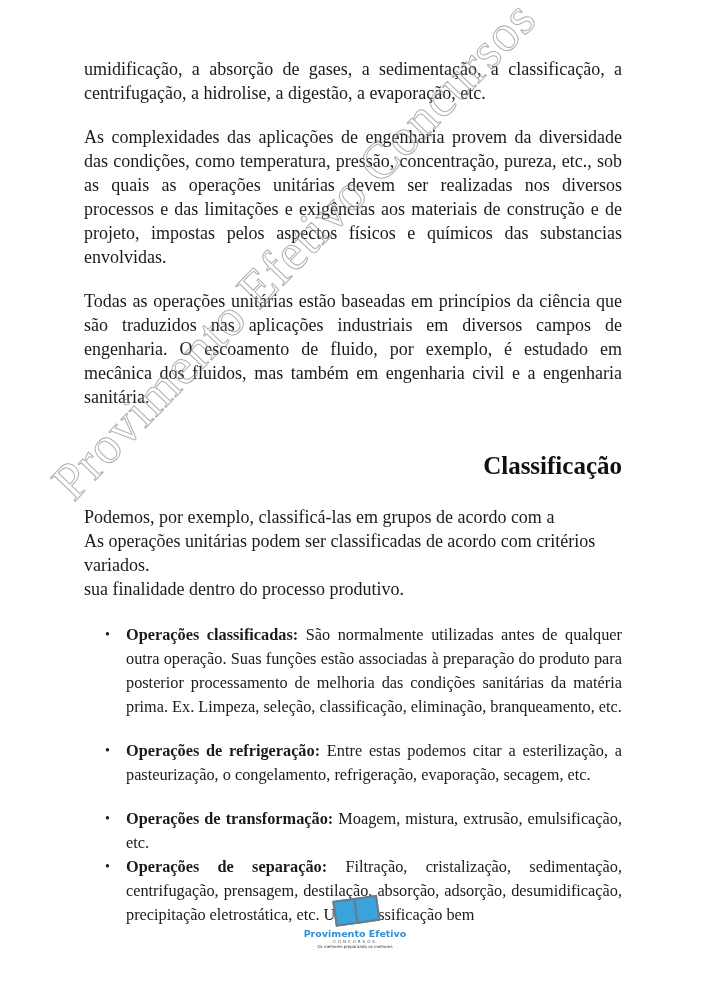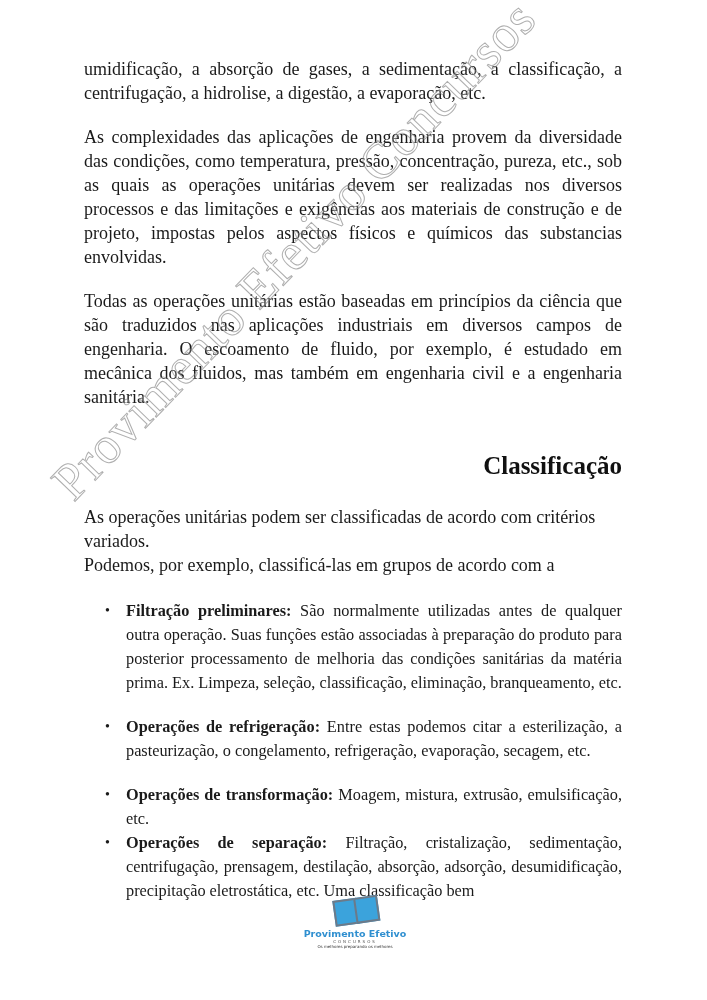--- a/index.html
+++ b/index.html
@@ -47,26 +47,27 @@
 <div class="page">
   <p class="para">umidificação, a absorção de gases, a sedimentação, a classificação, a centrifugação, a hidrolise, a digestão, a evaporação, etc.</p>
   <div class="gap"></div>
   <p class="para">As complexidades das aplicações de engenharia provem da diversidade das condições, como temperatura, pressão, concentração, pureza, etc., sob as quais as operações unitárias devem ser realizadas nos diversos processos e das limitações e exigências aos materiais de construção e de projeto, impostas pelos aspectos físicos e químicos das substancias envolvidas.</p>
   <div class="gap"></div>
   <p class="para">Todas as operações unitárias estão baseadas em princípios da ciência que são traduzidos nas aplicações industriais em diversos campos de engenharia. O escoamento de fluido, por exemplo, é estudado em mecânica dos fluidos, mas também em engenharia civil e a engenharia sanitária.</p>
   <div class="gap"></div>
   <div style="height:22px"></div>
   <h2 class="heading">Classificação</h2>
   <div style="height:24px"></div>
+  <p class="para left">Podemos, por exemplo, classificá-las em grupos de acordo com a</p>
   <p class="para left">As operações unitárias podem ser classificadas de acordo com critérios variados.</p>
-  <p class="para left">Podemos, por exemplo, classificá-las em grupos de acordo com a</p>
+  <p class="para left">sua finalidade dentro do processo produtivo.</p>
   <div style="height:22px"></div>
   <ul class="bullets">
     <li>
-      <span class="dot">•</span><b>Filtração preliminares:</b><span> São normalmente utilizadas antes de qualquer outra operação. Suas funções estão associadas à preparação do produto para posterior processamento de melhoria das condições sanitárias da matéria prima. Ex. Limpeza, seleção, classificação, eliminação, branqueamento, etc.</span>
+      <span class="dot">•</span><b>Operações classificadas:</b><span> São normalmente utilizadas antes de qualquer outra operação. Suas funções estão associadas à preparação do produto para posterior processamento de melhoria das condições sanitárias da matéria prima. Ex. Limpeza, seleção, classificação, eliminação, branqueamento, etc.</span>
     </li>
     <li style="height:20px;list-style:none"></li>
     <li>
       <span class="dot">•</span><b>Operações de refrigeração:</b><span> Entre estas podemos citar a esterilização, a pasteurização, o congelamento, refrigeração, evaporação, secagem, etc.</span>
     </li>
     <li style="height:20px;list-style:none"></li>
     <li>
       <span class="dot">•</span><b>Operações de transformação:</b><span> Moagem, mistura, extrusão, emulsificação, etc.</span>
     </li>
     <li>

